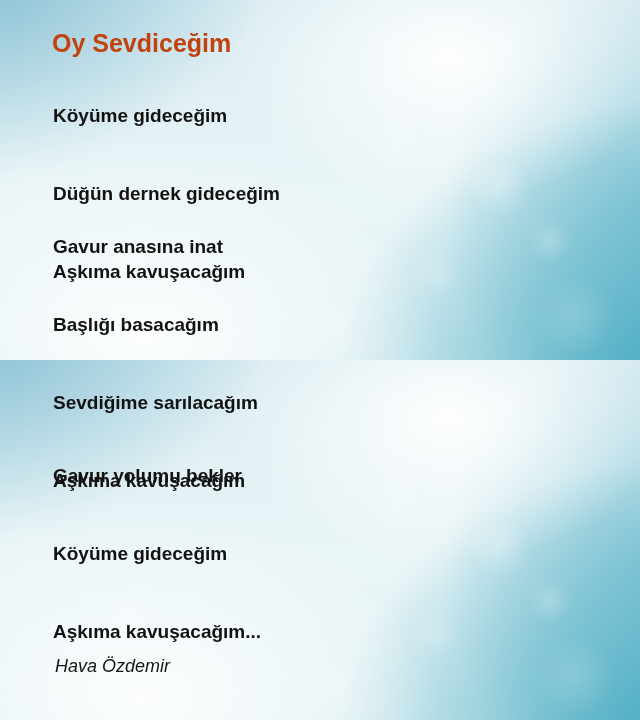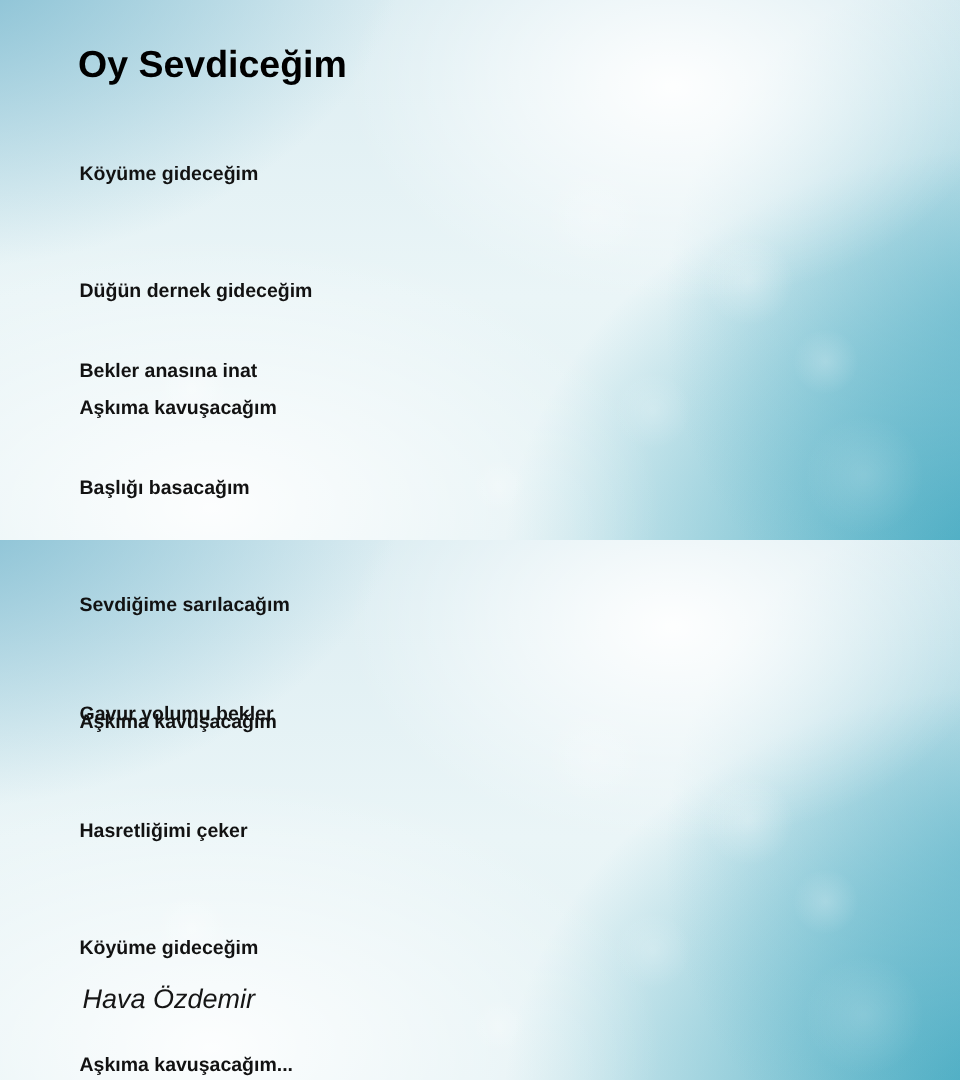--- a/index.html
+++ b/index.html
@@ -42,27 +42,27 @@
   }
   .bg-tile.t1 { top: 0; }
   .bg-tile.t2 { top: 360px; }
 
   .poem-title {
     position: absolute;
     left: 52px;
     top: 12px;
     font-size: 25px;
     font-weight: bold;
-    color: #000000;
+    color: #c2410c;
     letter-spacing: 0px;
   }
   .stanza {
     position: absolute;
     left: 53px;
-    font-size: 13px;
+    font-size: 19px;
     font-weight: bold;
     color: #121212;
     line-height: 26px;
     white-space: pre;
   }
   .stanza.s1 { top: 51px; }
   .stanza.s2 { top: 182px; }
   .stanza.s3 { top: 411px; }
   .stanza .line { display: block; }
 
@@ -86,28 +86,27 @@
 
   <h1 class="poem-title">Oy Sevdiceğim</h1>
 
   <div class="stanza s1">
     <span class="line">Köyüme gideceğim</span>
     <span class="line">Düğün dernek gideceğim</span>
     <span class="line">Aşkıma kavuşacağım</span>
   </div>
 
   <div class="stanza s2">
-    <span class="line">Bekler anasına inat</span>
+    <span class="line">Gavur anasına inat</span>
     <span class="line">Başlığı basacağım</span>
     <span class="line">Sevdiğime sarılacağım</span>
     <span class="line">Aşkıma kavuşacağım</span>
   </div>
 
   <div class="stanza s3">
     <span class="line">Gavur yolumu bekler</span>
-    <span class="line">Hasretliğimi çeker</span>
     <span class="line">Köyüme gideceğim</span>
     <span class="line">Aşkıma kavuşacağım...</span>
   </div>
 
   <div class="poem-author">Hava Özdemir</div>
 
 </div>
 
 </body></html>

